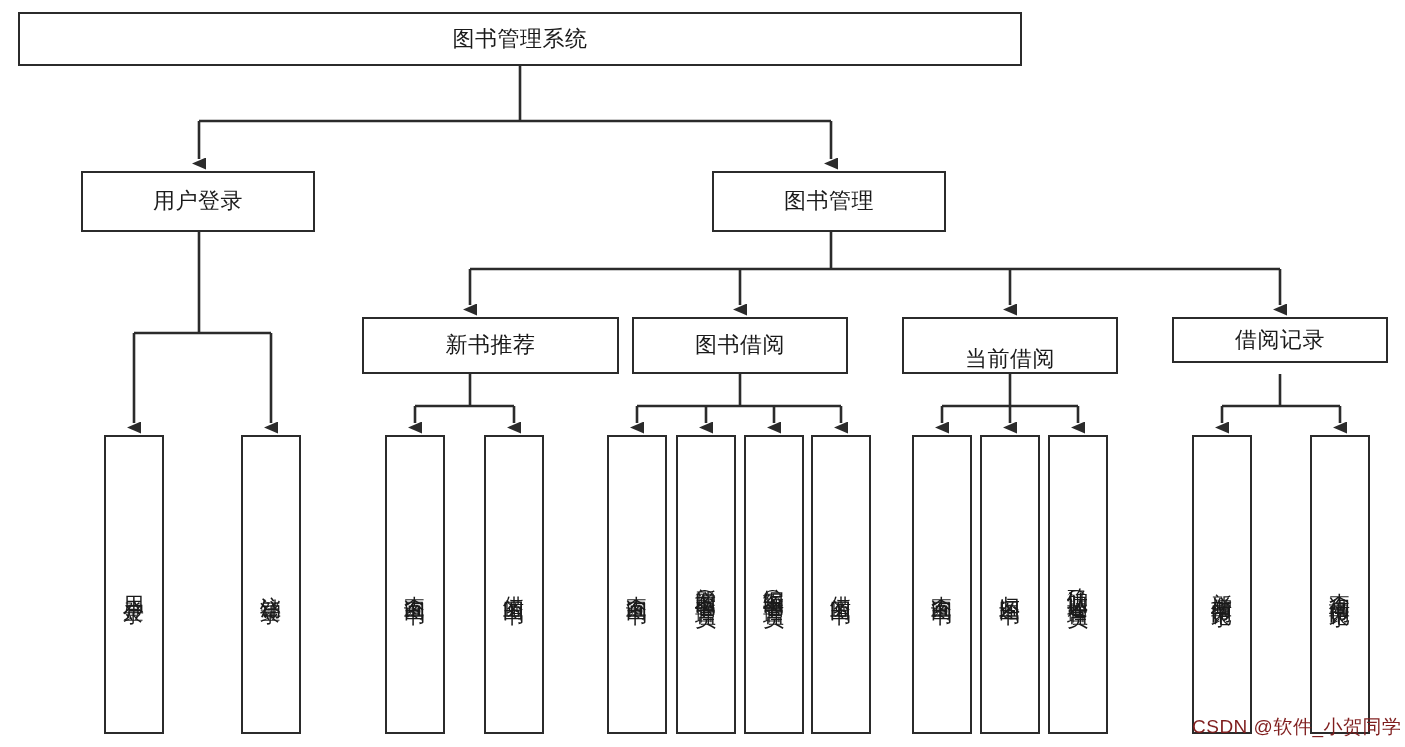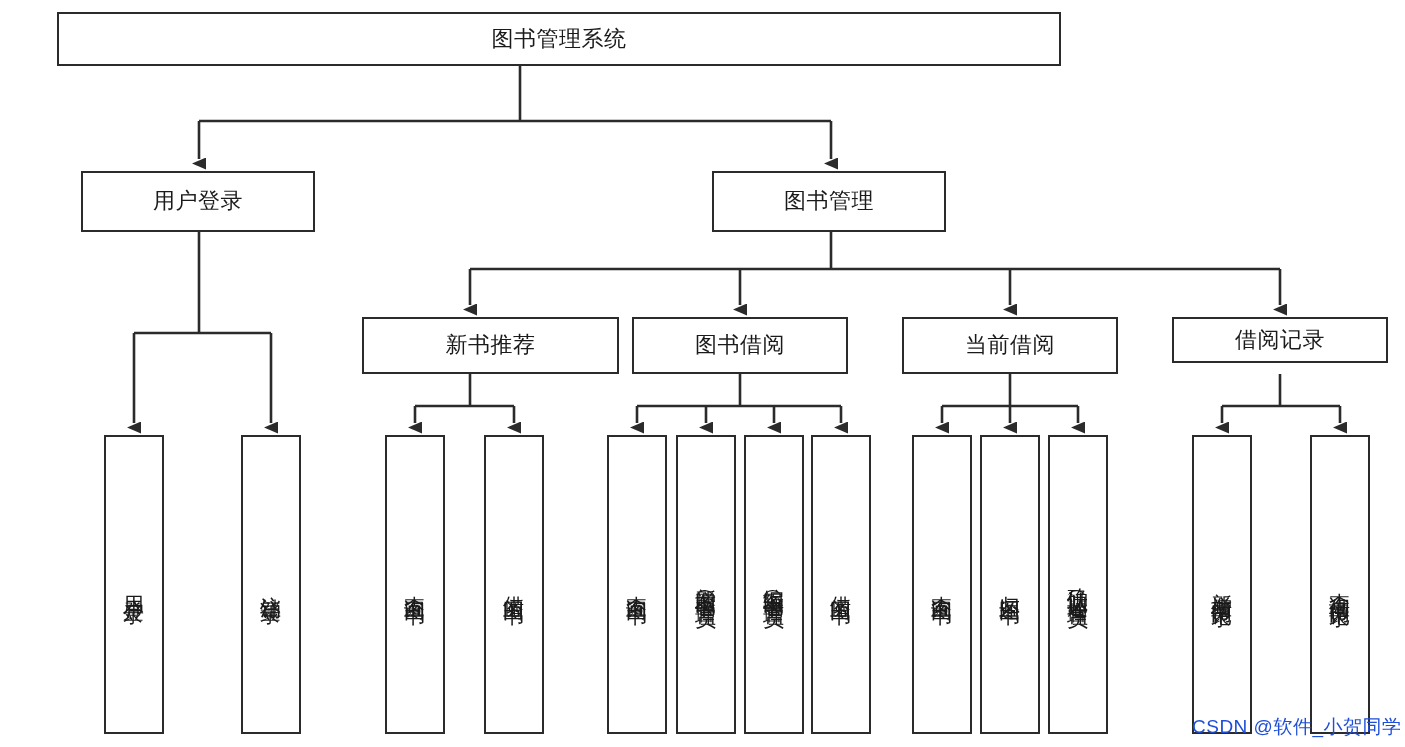--- a/index.html
+++ b/index.html
@@ -49,21 +49,21 @@
     writing-mode: vertical-rl;
     text-orientation: upright;
     letter-spacing: 3px;
     line-height: 1;
     white-space: nowrap;
     text-align: center;
   }
   .watermark {
     position: absolute;
     font-size: 19px;
-    color: #1d4ed8;
+    color: #7f1d1d;
     white-space: nowrap;
     letter-spacing: 0.5px;
   }
 </style>
 </head>
 <body>
 
 <div id="canvas">
 
   <svg id="wires" viewBox="0 0 1405 747" xmlns="http://www.w3.org/2000/svg">
@@ -109,38 +109,38 @@
       <path d="M1010,406 L1010,423" marker-end="url(#arr)"></path>
       <path d="M1078,406 L1078,423" marker-end="url(#arr)"></path>
 
       <path d="M1280,374 L1280,406"></path>
       <path d="M1222,406 L1340,406"></path>
       <path d="M1222,406 L1222,423" marker-end="url(#arr)"></path>
       <path d="M1340,406 L1340,423" marker-end="url(#arr)"></path>
     </g>
   </svg>
 
-  <div class="node root horiz" style="left:18px; top:12px; width:1004px; height:54px;margin-left:39px;">
+  <div class="node root horiz" style="left:18px; top:12px; width:1004px; height:54px;">
     <span>图书管理系统</span>
   </div>
 
   <div class="node horiz" style="left:81px; top:171px; width:234px; height:61px;">
     <span>用户登录</span>
   </div>
   <div class="node horiz" style="left:712px; top:171px; width:234px; height:61px;">
     <span>图书管理</span>
   </div>
 
   <div class="node horiz" style="left:362px; top:317px; width:257px; height:57px;">
     <span>新书推荐</span>
   </div>
   <div class="node horiz" style="left:632px; top:317px; width:216px; height:57px;">
     <span>图书借阅</span>
   </div>
-  <div class="node horiz" style="left:902px; top:317px; width:216px; height:57px;">
+  <div class="node horiz" style="left:902px; top:317px; width:216px; height:57px;align-items:flex-end;">
     <span>当前借阅</span>
   </div>
   <div class="node horiz" style="left:1172px; top:317px; width:216px; height:46px;">
     <span>借阅记录</span>
   </div>
 
   <div class="node leaf" style="left:104px; top:435px; width:60px; height:299px;">
     <span class="vtext">用户登录</span>
   </div>
   <div class="node leaf" style="left:241px; top:435px; width:60px; height:299px;">

